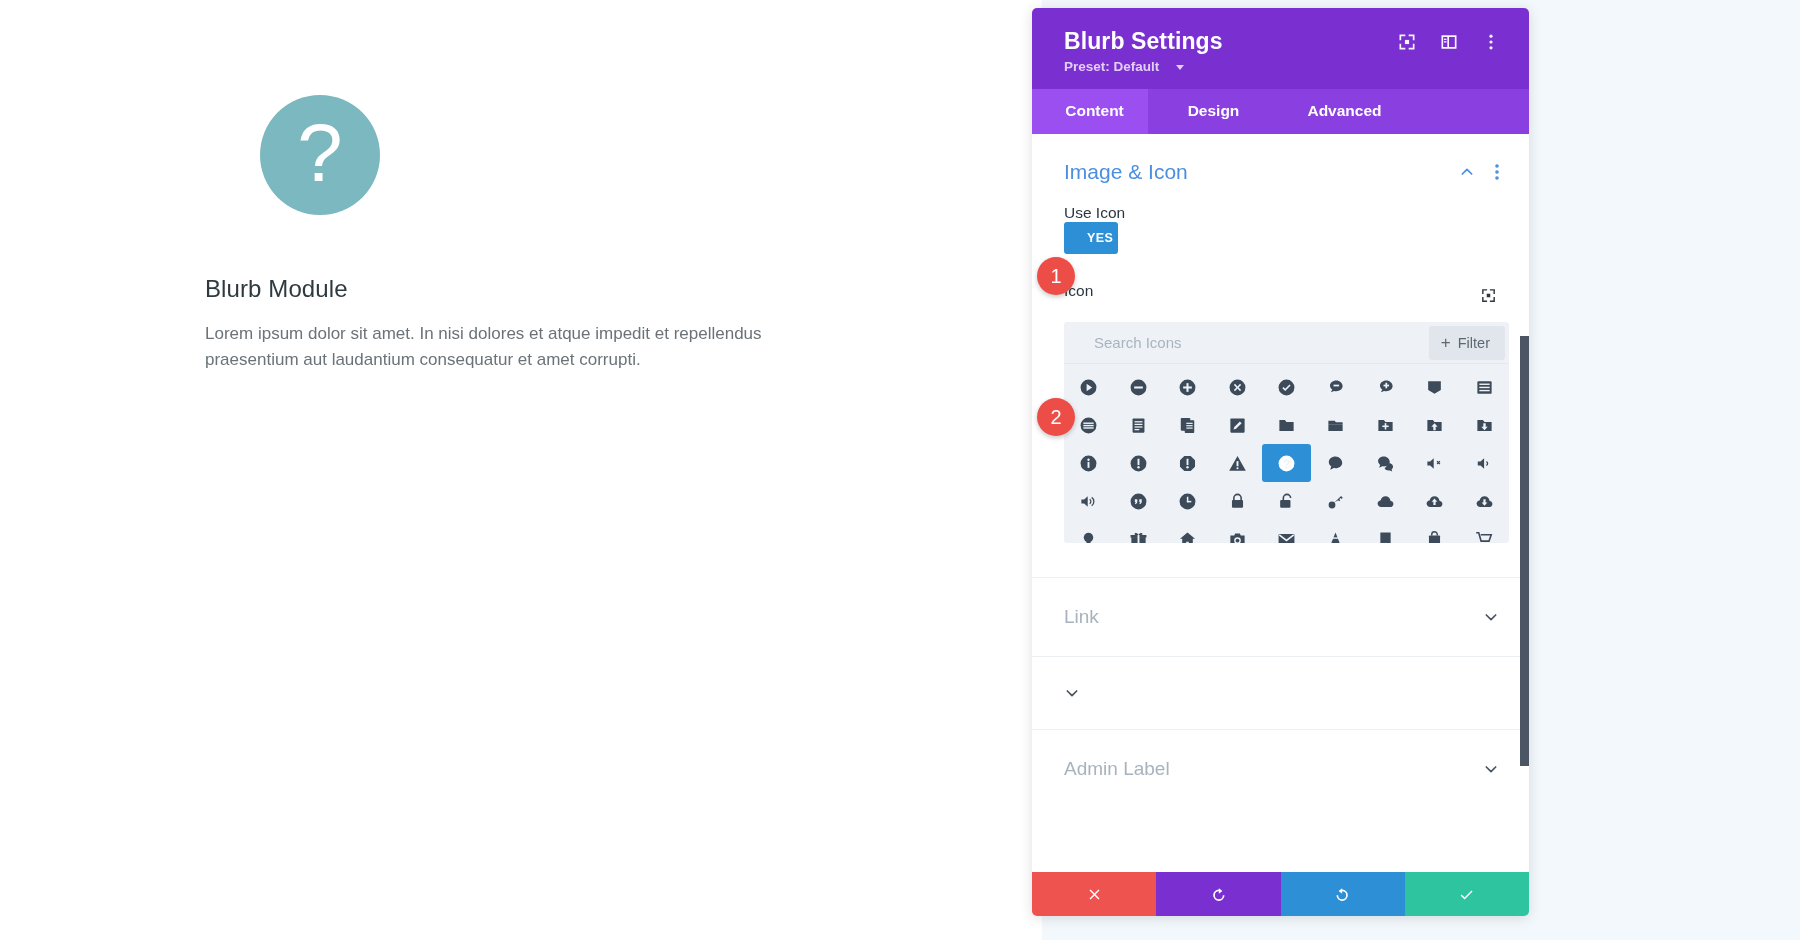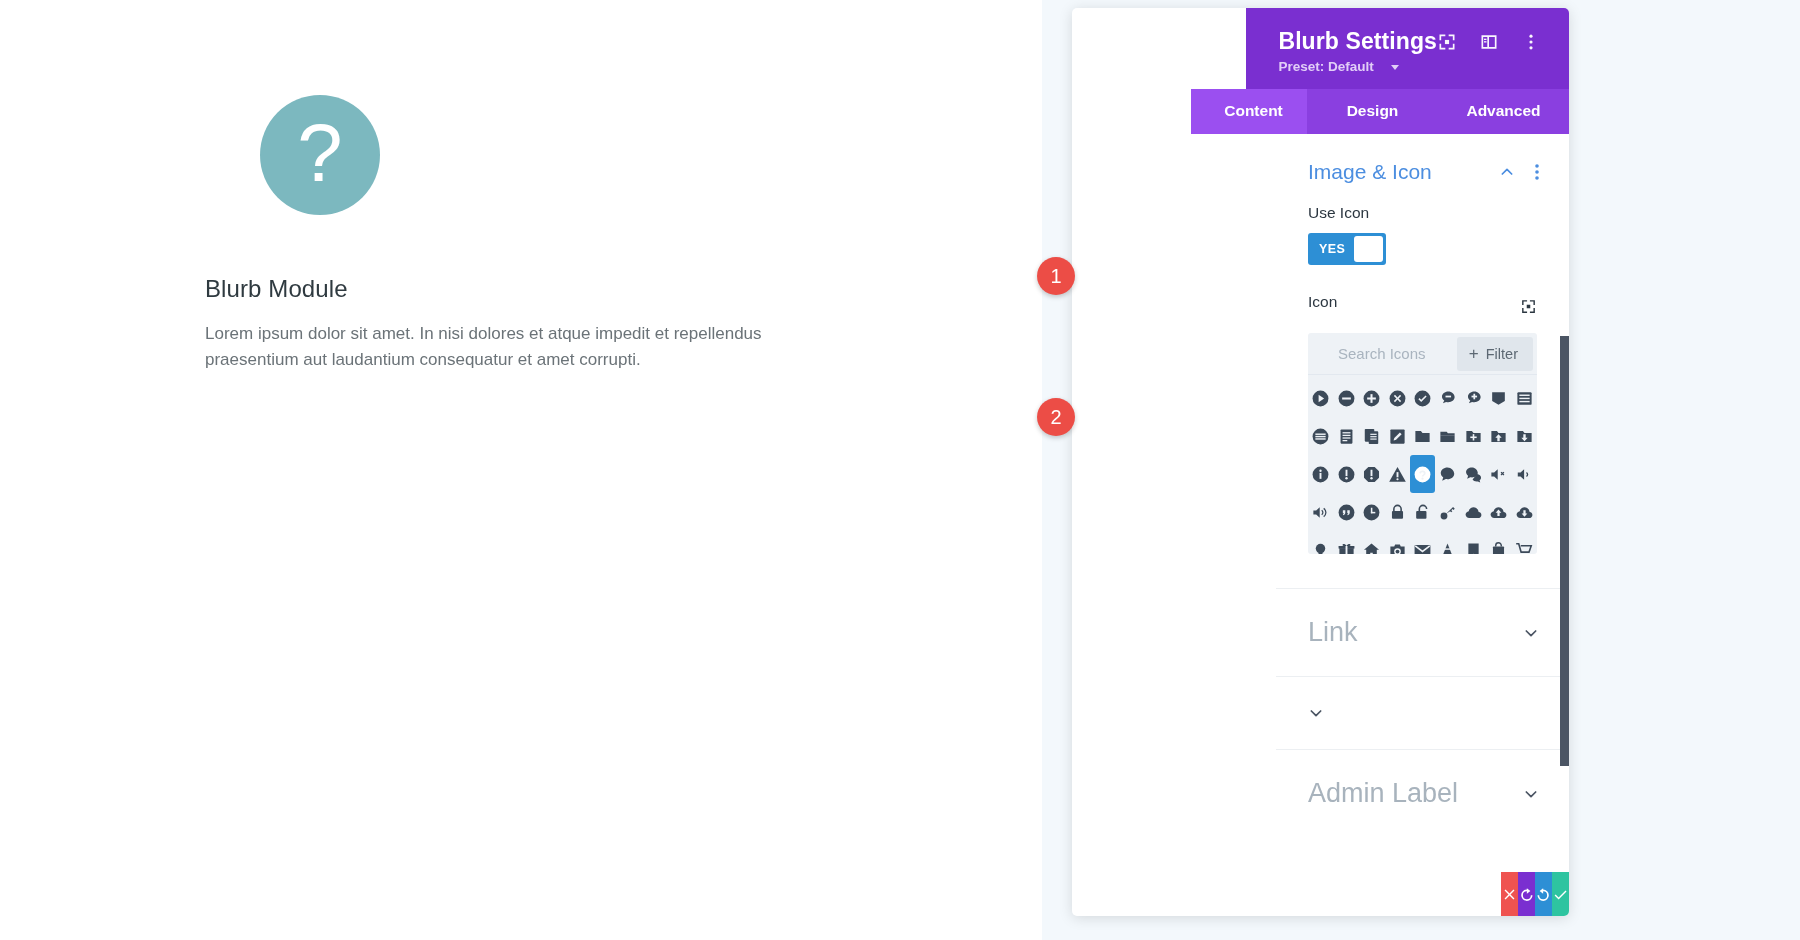--- a/index.html
+++ b/index.html
@@ -35,27 +35,27 @@
   }
 
   
   .backdrop {
     position: absolute; left: 1042px; top: 0; width: 758px; height: 940px;
     background: #f3f8fc;
   }
 
   
   .panel {
-    position: absolute; left: 1072px; top: 8px;
+    position: absolute; left: 1032px; top: 8px;
     width: 497px; height: 908px;
     background: #ffffff;
     border-radius: 5px;
     box-shadow: 0 2px 14px rgba(0,0,0,0.13);
     overflow: hidden;
-    display: flex; flex-direction: column; align-items: flex-end;
+    display: flex; flex-direction: column;
   }
 
   
   .panel-header {
     background: #7b2fd4;
     background: #7a2fd0;
     padding: 20px 26px 14px 32px;
     position: relative;
     flex: 0 0 auto;
   }
@@ -99,39 +99,39 @@
     padding: 26px 30px 20px 32px;
   }
   .section-head .s-title { font-size: 21px; color: #4c8ee0; flex: 1 1 auto; }
   .section-head .s-actions { display: flex; align-items: center; gap: 20px; }
 
   .chev { width: 16px; height: 16px; display: block; cursor: pointer; }
   .kebab-blue { display:block; cursor:pointer; }
 
   .field { padding: 0 32px; }
   .field-label {
-    font-size: 15.5px; color: #2b3640; margin-bottom: 11px; font-weight: 400;
+    font-size: 15.5px; color: #2b3640; margin-bottom: 0; font-weight: 400;
   }
   .field-label-row { display: flex; align-items: center; }
   .field-label-row .field-label { flex: 1 1 auto; margin-bottom: 8px; }
 
   
   .toggle {
-    width: 78px; height: 32px; background: #2d8fd5; border-radius: 3px;
-    display: flex; align-items: center; cursor: pointer; padding: 3px;
+    width: 54px; height: 32px; background: #2d8fd5; border-radius: 3px;
+    display: flex; align-items: center; cursor: pointer; padding: 15px;
   }
   .toggle-text {
     color: #ffffff; font-size: 12.5px; font-weight: bold; letter-spacing: .4px;
     padding: 0 9px 0 8px;
   }
   .toggle-knob { width: 34px; height: 26px; background: #ffffff; border-radius: 3px; }
 
   
   .icon-picker {
-    margin: 14px 32px 0 32px;
+    margin: 14px 20px 0 32px;
     background: #eef2f6;
     border-radius: 3px;
     position: relative;
     height: 221px;
     overflow: hidden;
   }
   .picker-search {
     height: 42px; display: flex; align-items: center;
     padding-left: 30px; position: relative;
     border-bottom: 1px solid #e2e8ef;
@@ -171,21 +171,21 @@
   .icon-cell.selected svg { fill: #ffffff; }
 
   .section-divider { height: 1px; background: #eceff2; margin: 0; }
 
   
   .collapsed-section {
     display: flex; align-items: center;
     padding: 28px 30px 28px 32px;
     cursor: pointer;
   }
-  .collapsed-section .cs-title { font-size: 27px; color: #a8b3bd; flex: 1 1 auto; }
+  .collapsed-section .cs-title { font-size: 19px; color: #a8b3bd; flex: 1 1 auto; }
 
   
   .panel-scroll-track {
     position: absolute; right: 0; top: 0; width: 9px; height: 100%;
     background: transparent;
   }
   .panel-scroll-thumb {
     position: absolute; right: 0; top: 202px;
     width: 9px; height: 430px; background: #4b5564; border-radius: 0px;
     cursor: pointer;

